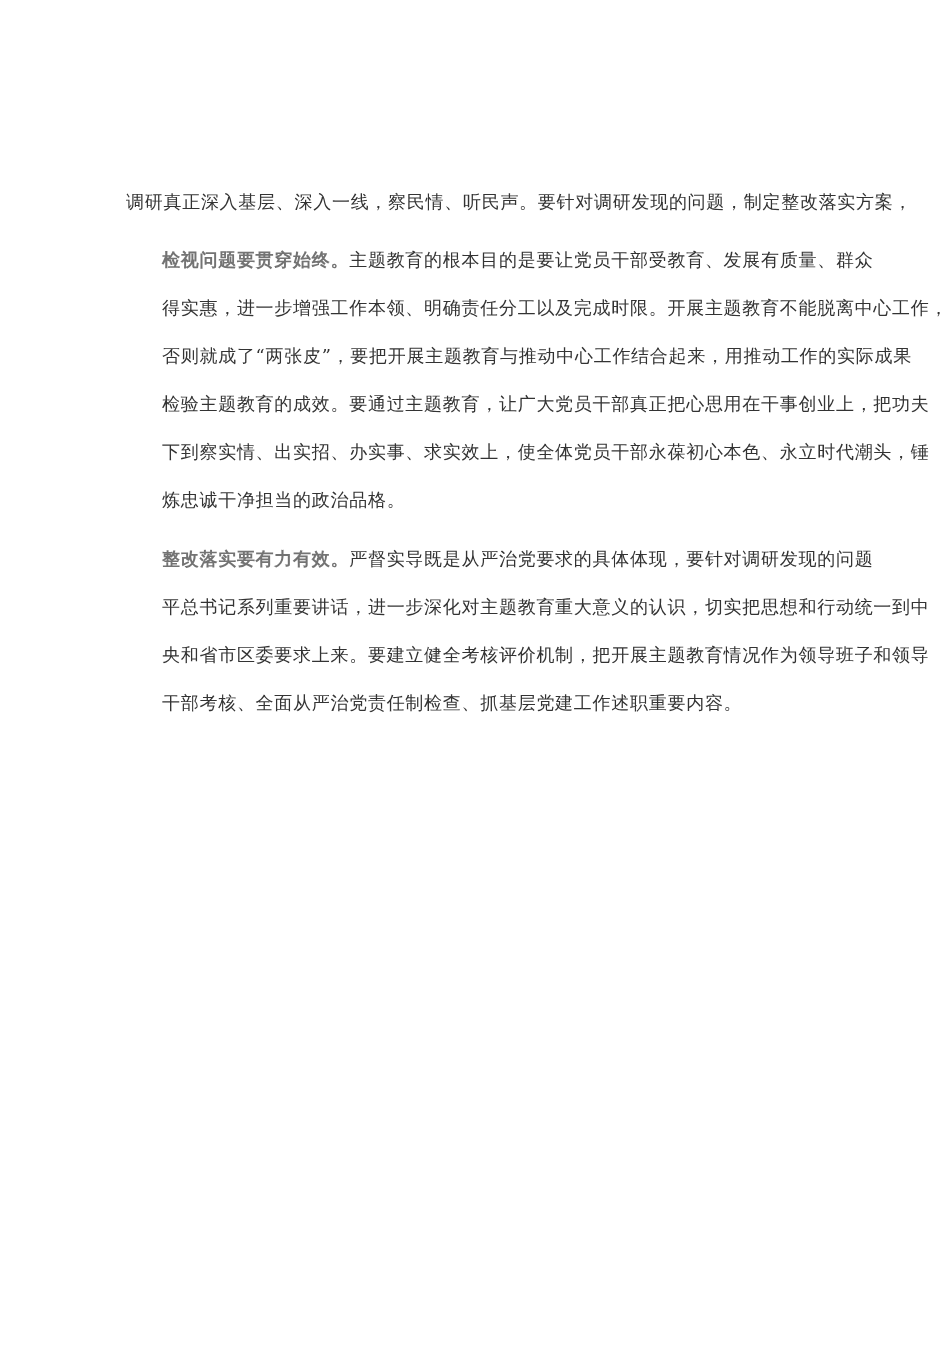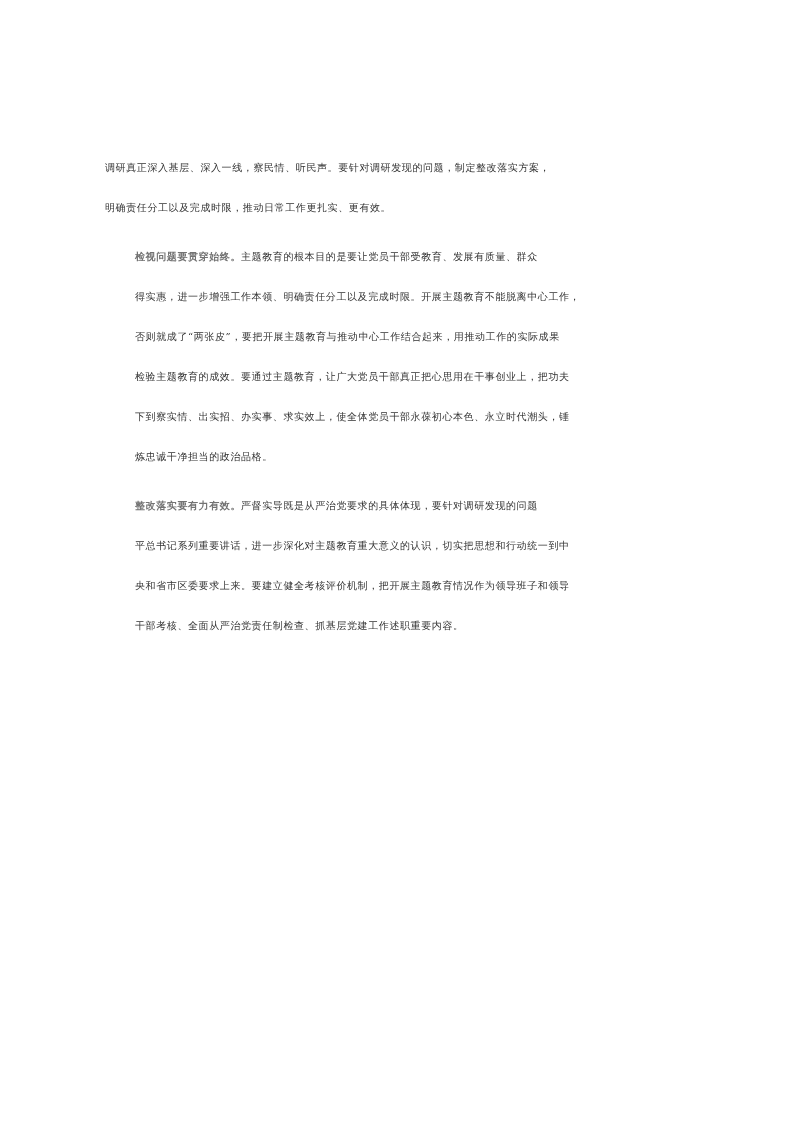--- a/index.html
+++ b/index.html
@@ -3,21 +3,21 @@
 <meta charset="utf-8">
 <style>
   html, body { margin: 0; padding: 0; background: #ffffff; }
   body { width: 793px; height: 1122px; position: relative; overflow: hidden; }
   .page {
     position: absolute;
     left: 105px;
     top: 148px;
     width: 588px;
     font-family: "DejaVu Serif", "Liberation Serif", serif;
-    font-size: 10px;
+    font-size: 15px;
     color: #333333;
     text-align: justify;
     text-justify: inter-character;
   }
   .para {
     margin: 0 0 9px 0;
     line-height: 40px;
     letter-spacing: 0.6px;
   }
   .para.indent { text-indent: 30px; }
@@ -25,21 +25,20 @@
   .lead { font-weight: bold; color: #737373; }
   .line { display: block; white-space: nowrap; }
 </style>
 </head>
 <body>
 
 <div class="page">
 
   <p class="para first">
     <span class="line">调研真正深入基层、深入一线，察民情、听民声。要针对调研发现的问题，制定整改落实方案，</span>
-    <span class="line">明确责任分工以及完成时限，推动日常工作更扎实、更有效。</span>
   </p>
 
   <p class="para indent">
     <span class="line"><span class="lead">检视问题要贯穿始终。</span><span>主题教育的根本目的是要让党员干部受教育、发展有质量、群众</span></span>
     <span class="line">得实惠，进一步增强工作本领、明确责任分工以及完成时限。开展主题教育不能脱离中心工作，</span>
     <span class="line">否则就成了“两张皮”，要把开展主题教育与推动中心工作结合起来，用推动工作的实际成果</span>
     <span class="line">检验主题教育的成效。要通过主题教育，让广大党员干部真正把心思用在干事创业上，把功夫</span>
     <span class="line">下到察实情、出实招、办实事、求实效上，使全体党员干部永葆初心本色、永立时代潮头，锤</span>
     <span class="line">炼忠诚干净担当的政治品格。</span>
   </p>

